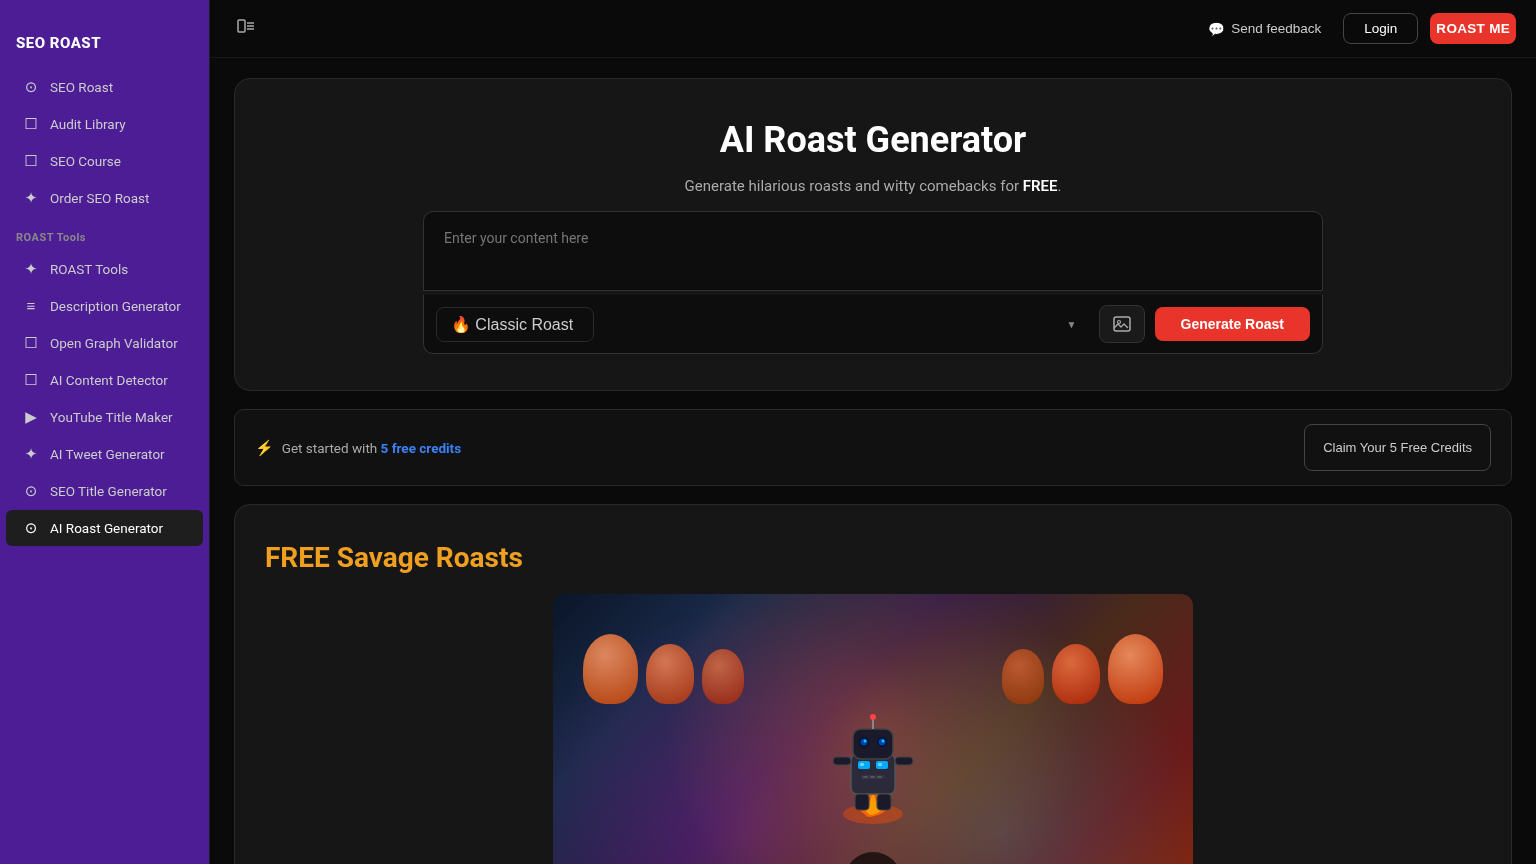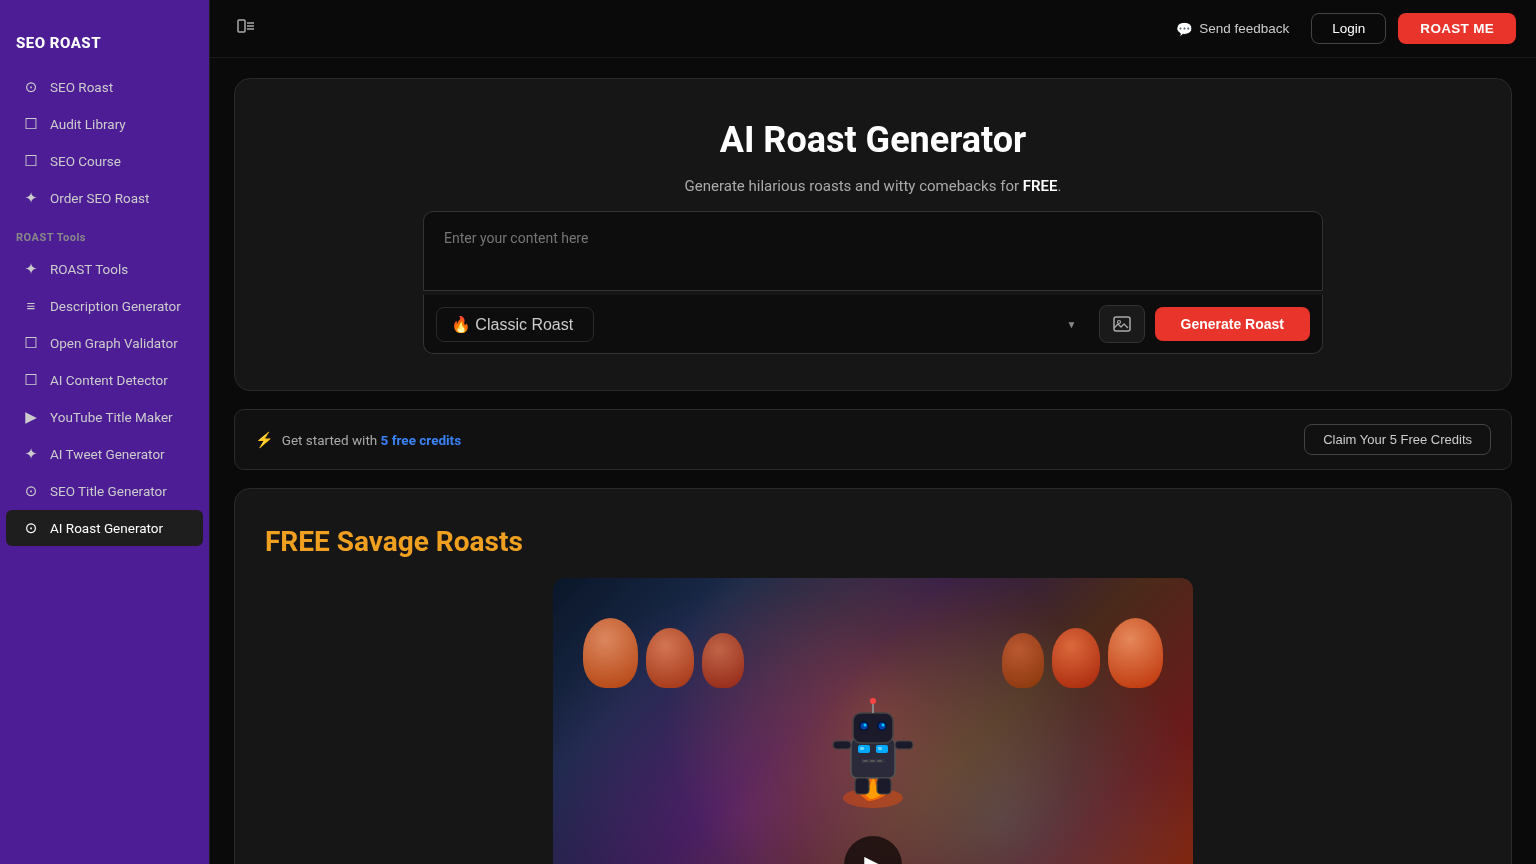--- a/index.html
+++ b/index.html
@@ -123,21 +123,21 @@
       padding: 7px 20px;
       border-radius: 8px;
       font-weight: 500;
     }
     .roast-me-btn {
       background: #e8342a;
       border: none;
       color: #ffffff;
       font-size: 13.5px;
       cursor: pointer;
-      padding: 8px 22px;
+      padding: 8px 6px;
       border-radius: 8px;
       font-weight: 700;
       letter-spacing: 0.3px;
     }
 
     
     .content {
       flex: 1;
       padding: 20px 24px;
       display: flex;
@@ -274,21 +274,21 @@
     .credits-left strong {
       color: #3b82f6;
       font-weight: 700;
     }
     .claim-btn {
       background: none;
       border: 1px solid #444444;
       color: #cccccc;
       font-size: 13px;
       cursor: pointer;
-      padding: 7px 18px;
+      padding: 15px 18px;
       border-radius: 8px;
       font-weight: 500;
     }
 
     
     .savage-card {
       background: #161616;
       border: 1px solid #2a2a2a;
       border-radius: 16px;
       padding: 36px 30px 30px 30px;

